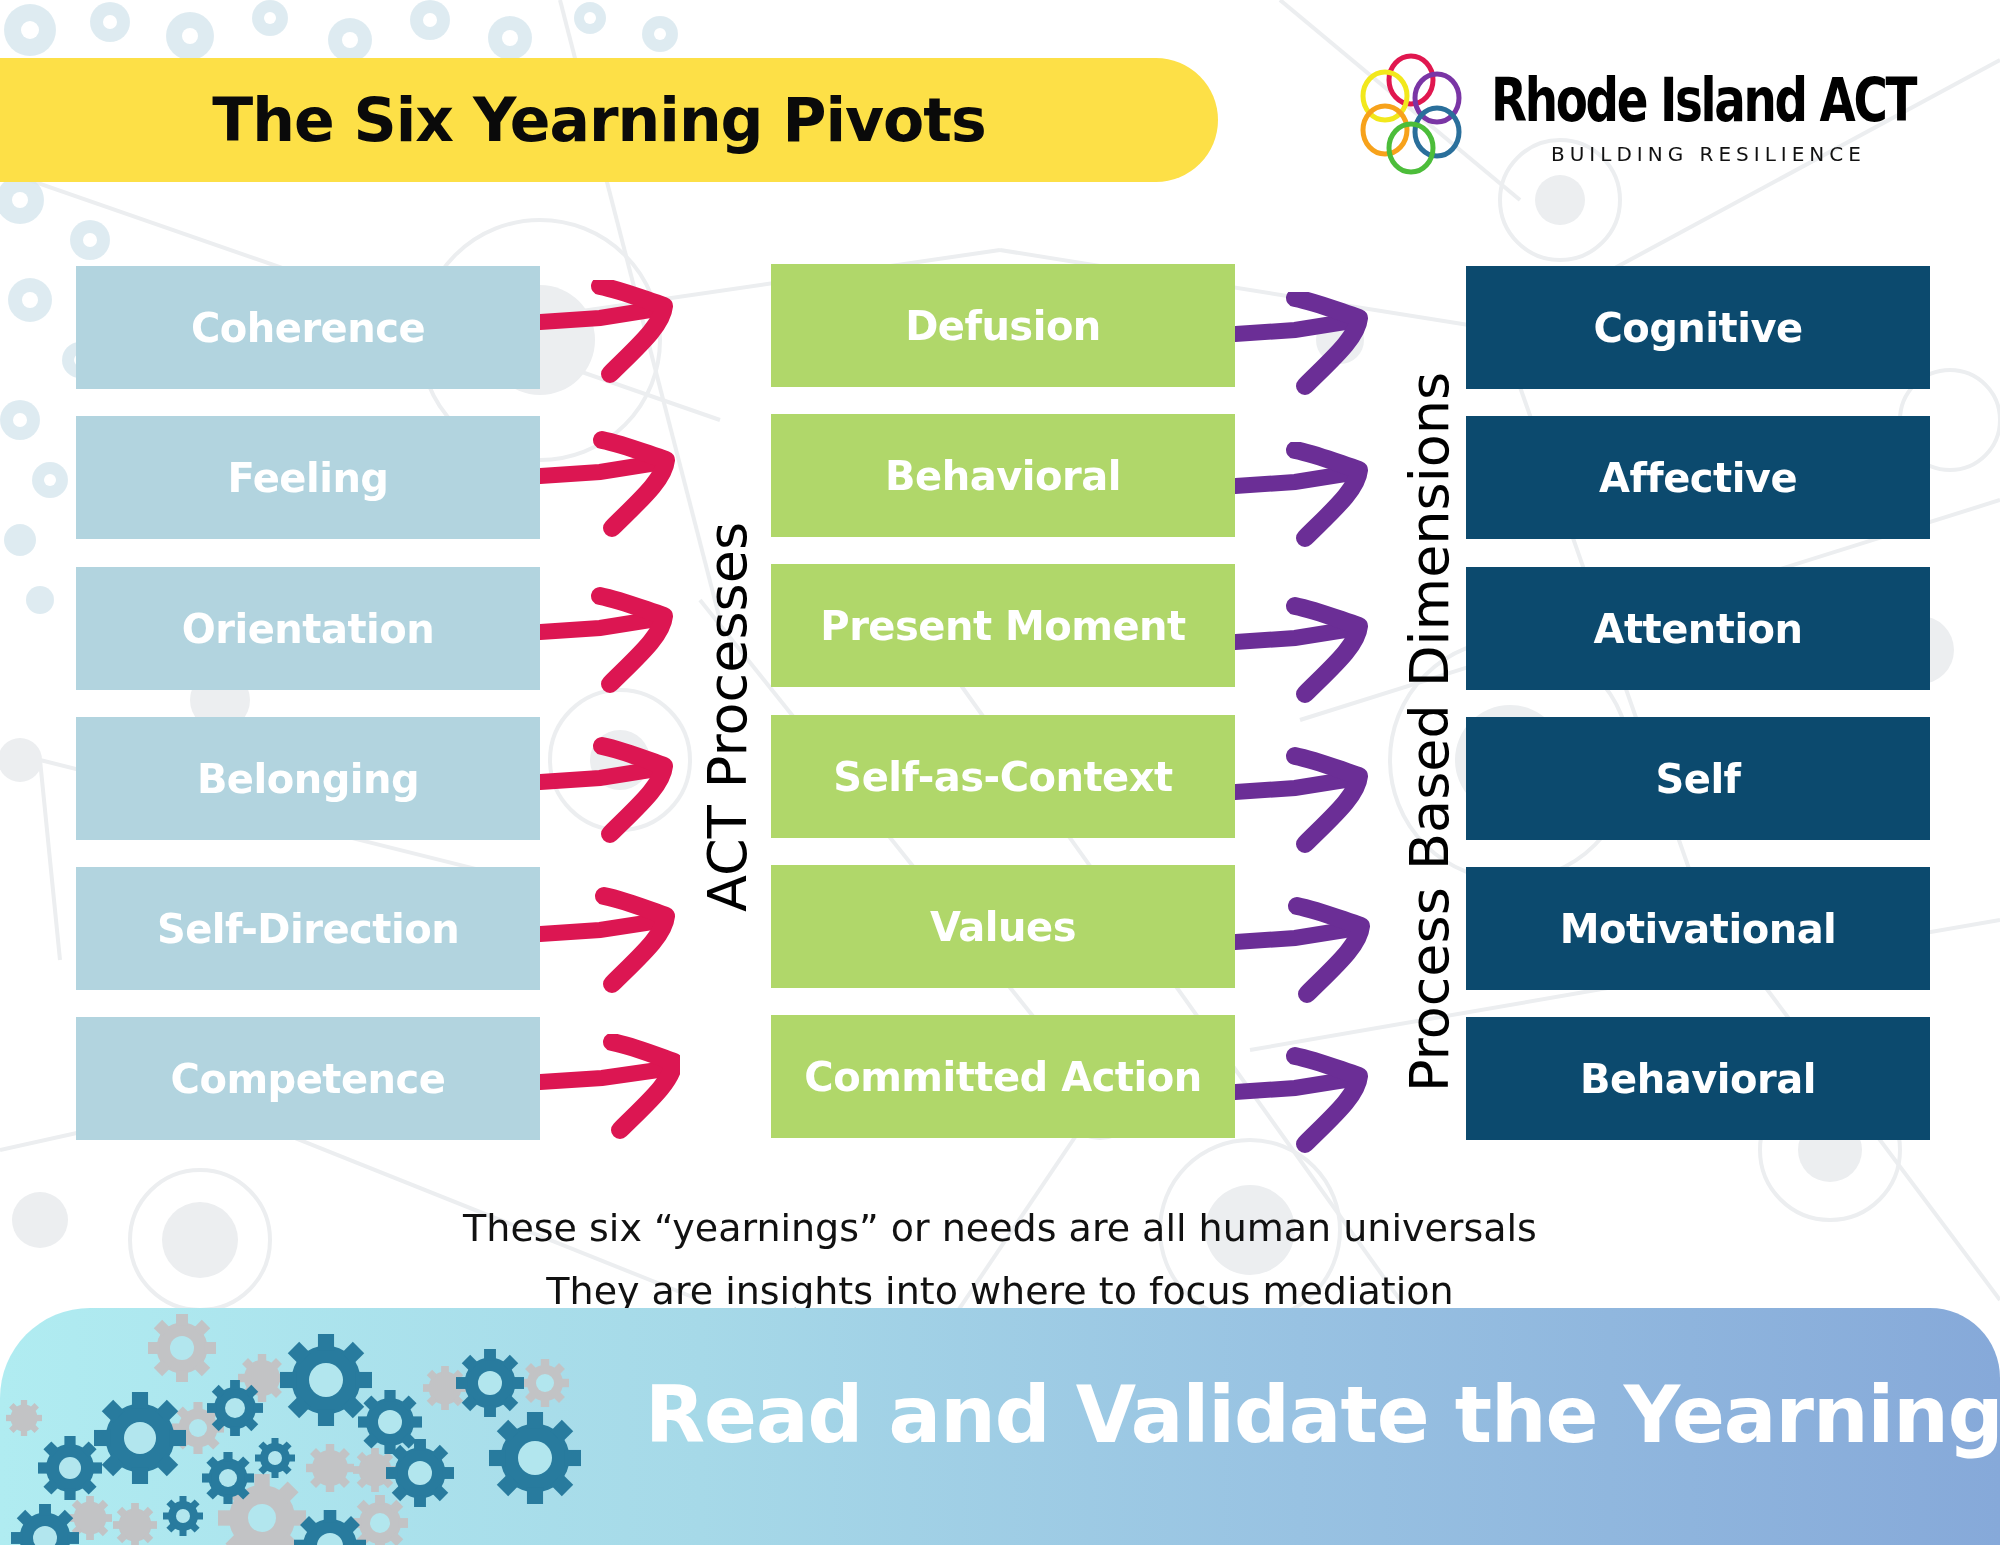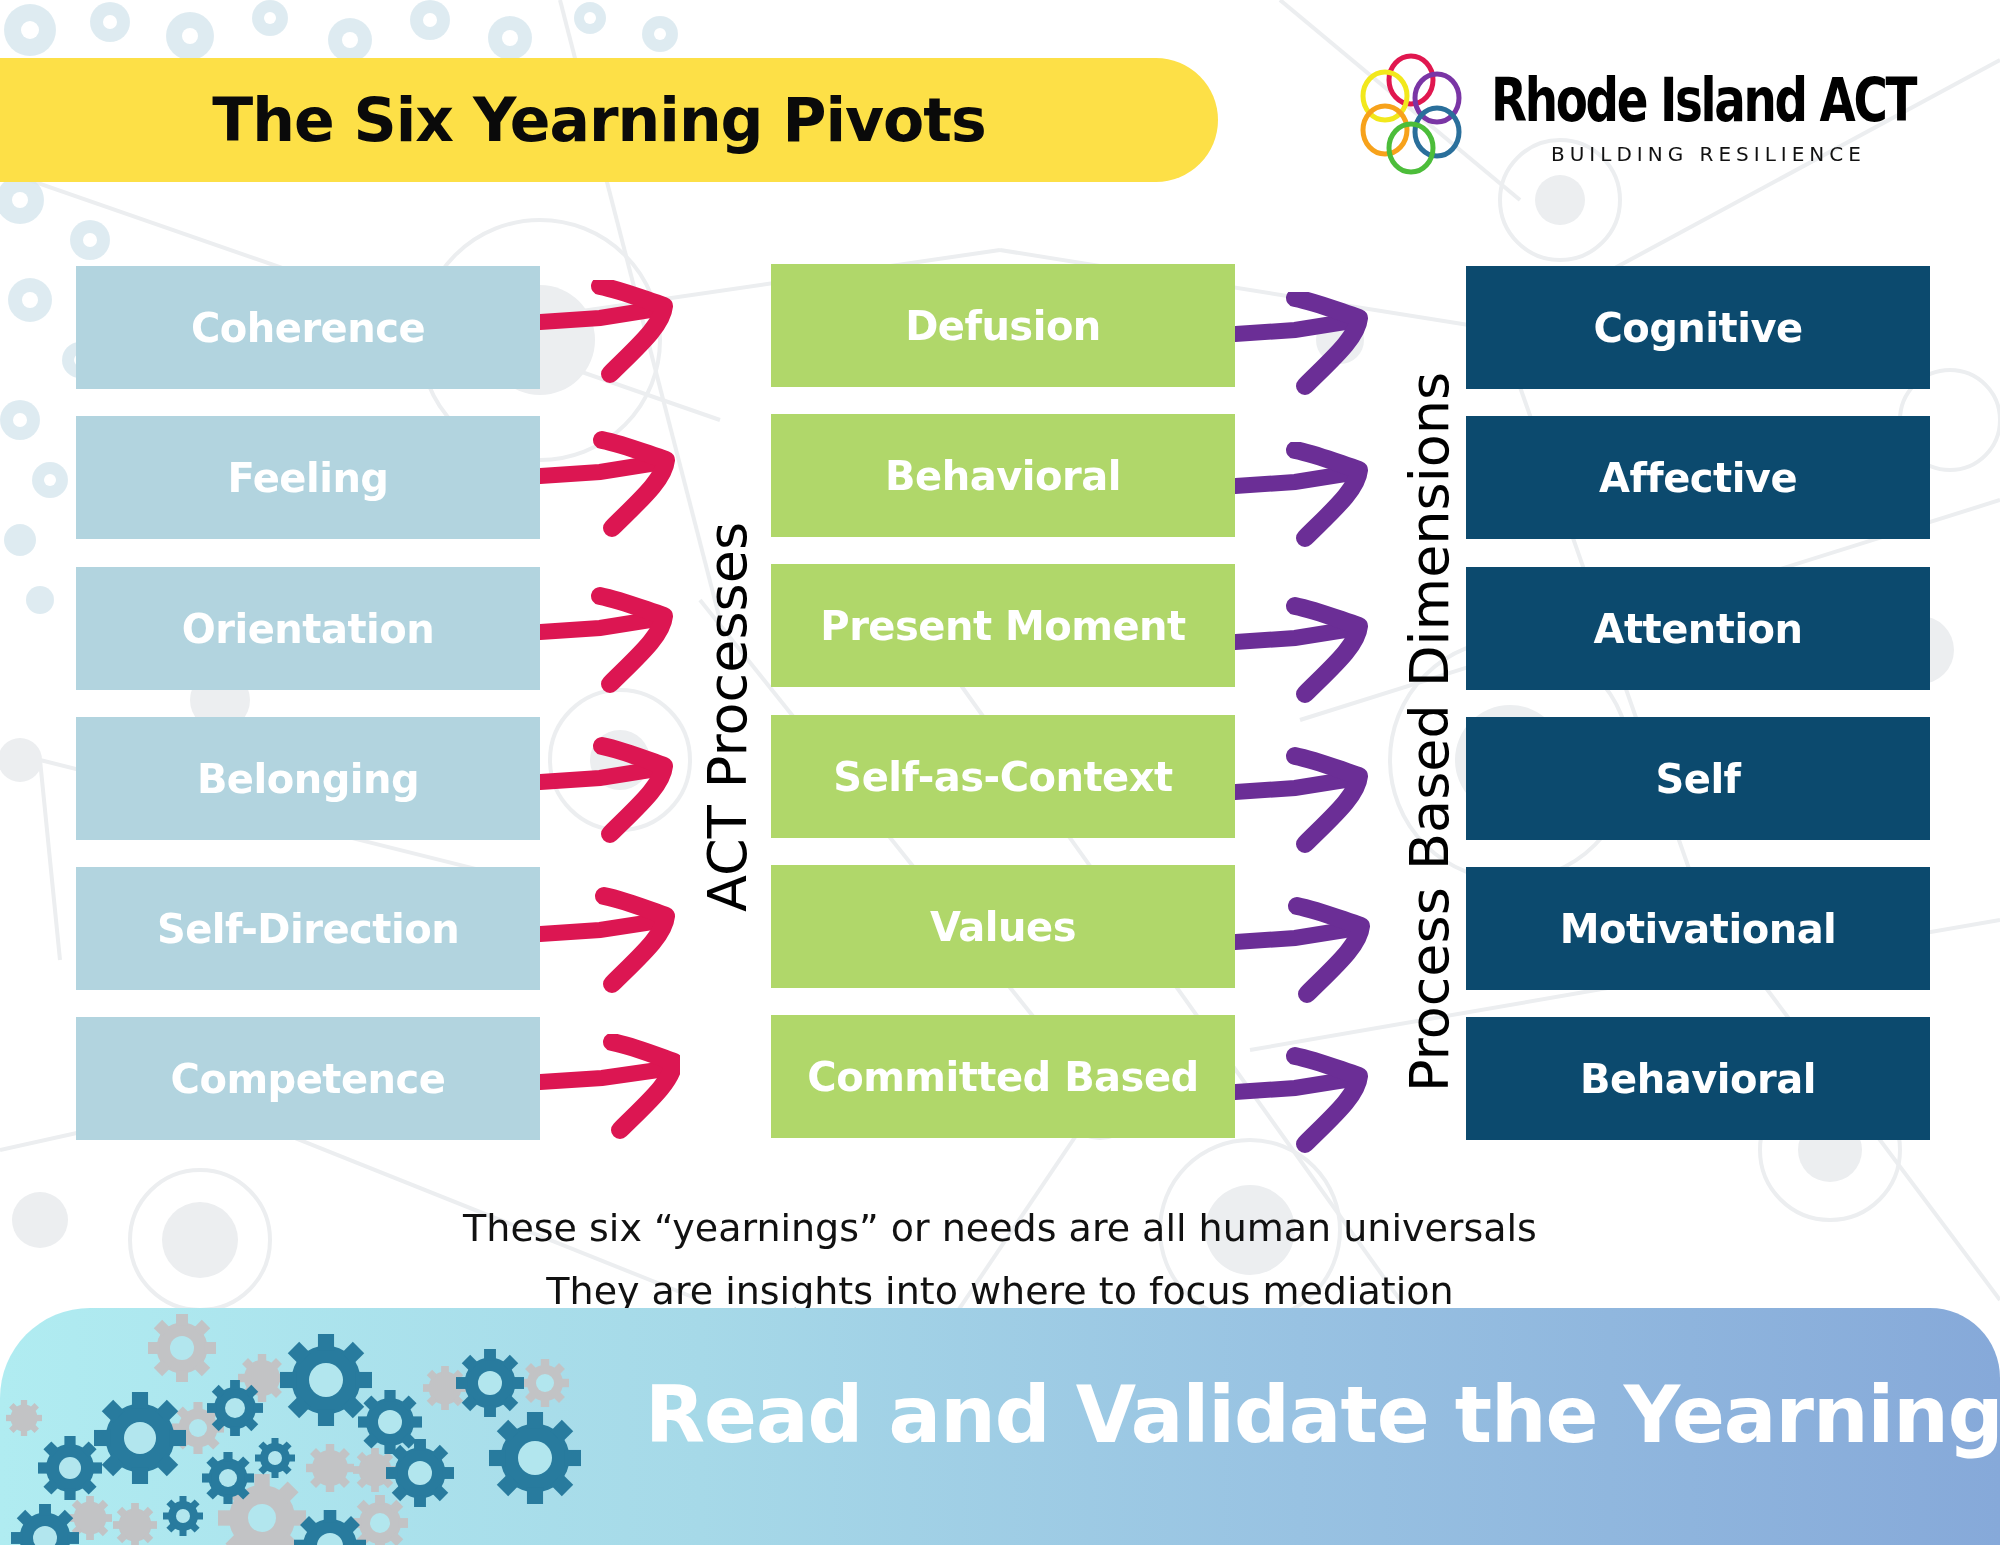--- a/index.html
+++ b/index.html
@@ -193,21 +193,21 @@
 <div class="box col-act" style="top:564px">
     <span>Present Moment</span>
   </div>
 <div class="box col-act" style="top:715px">
     <span>Self-as-Context</span>
   </div>
 <div class="box col-act" style="top:865px">
     <span>Values</span>
   </div>
 <div class="box col-act" style="top:1015px">
-    <span>Committed Based</span>
+    <span>Committed Action</span>
   </div>
 
 <div class="box col-dim" style="top:266px">
     <span>Cognitive</span>
   </div>
 <div class="box col-dim" style="top:416px">
     <span>Affective</span>
   </div>
 <div class="box col-dim" style="top:567px">
     <span>Attention</span>

